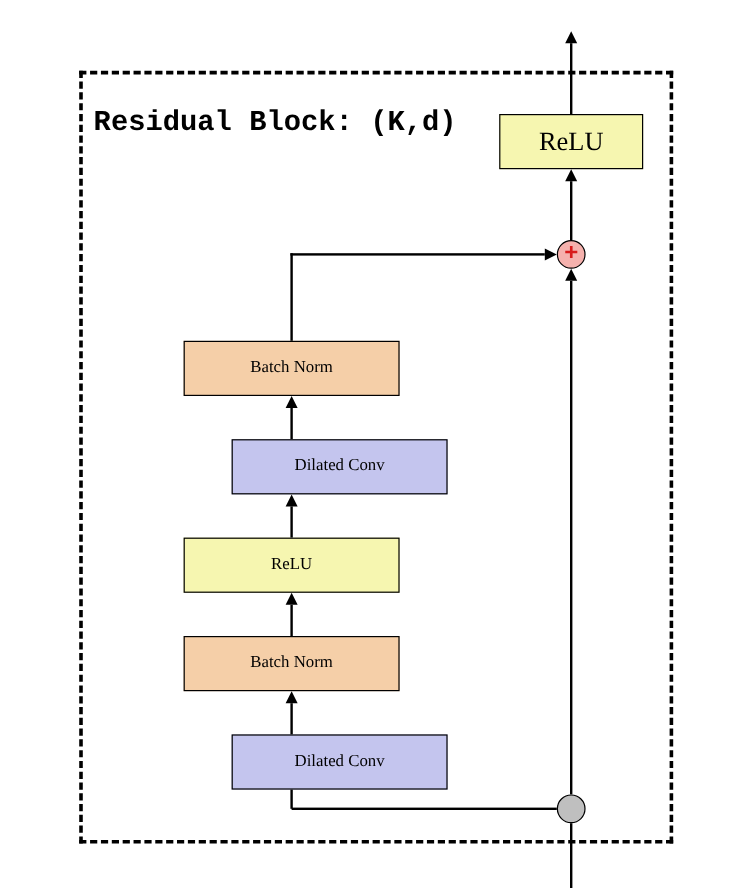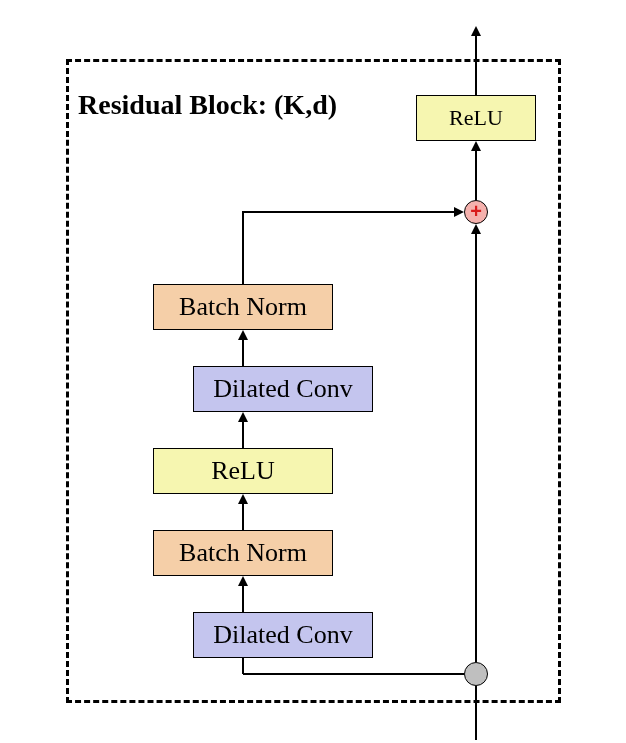--- a/index.html
+++ b/index.html
@@ -12,35 +12,35 @@
     position: relative;
     overflow: hidden;
   }
   .dashed-frame {
     position: absolute;
     border: 3px dashed #000;
     box-sizing: border-box;
   }
   .title {
     position: absolute;
-    font-family: Liberation Serif, serif;
+    font-family: Liberation Mono, monospace;
     font-weight: bold;
-    font-size: 28px;
+    font-size: 24px;
     color: #000;
     white-space: nowrap;
   }
   .block {
     position: absolute;
     border: 1.5px solid #000;
     box-sizing: border-box;
     display: flex;
     justify-content: center;
     align-items: center;
     font-family: "Times New Roman", Georgia, serif;
-    font-size: 26px;
+    font-size: 14px;
     color: #000;
     background: #fff;
   }
   .blue  { background: #c4c5ee; margin-left: 40px; }
   .peach { background: #f5cfa8; }
   .yellow{ background: #f6f6b0; }
   .relu-out {
     position: absolute;
     border: 1.5px solid #000;
     box-sizing: border-box;

